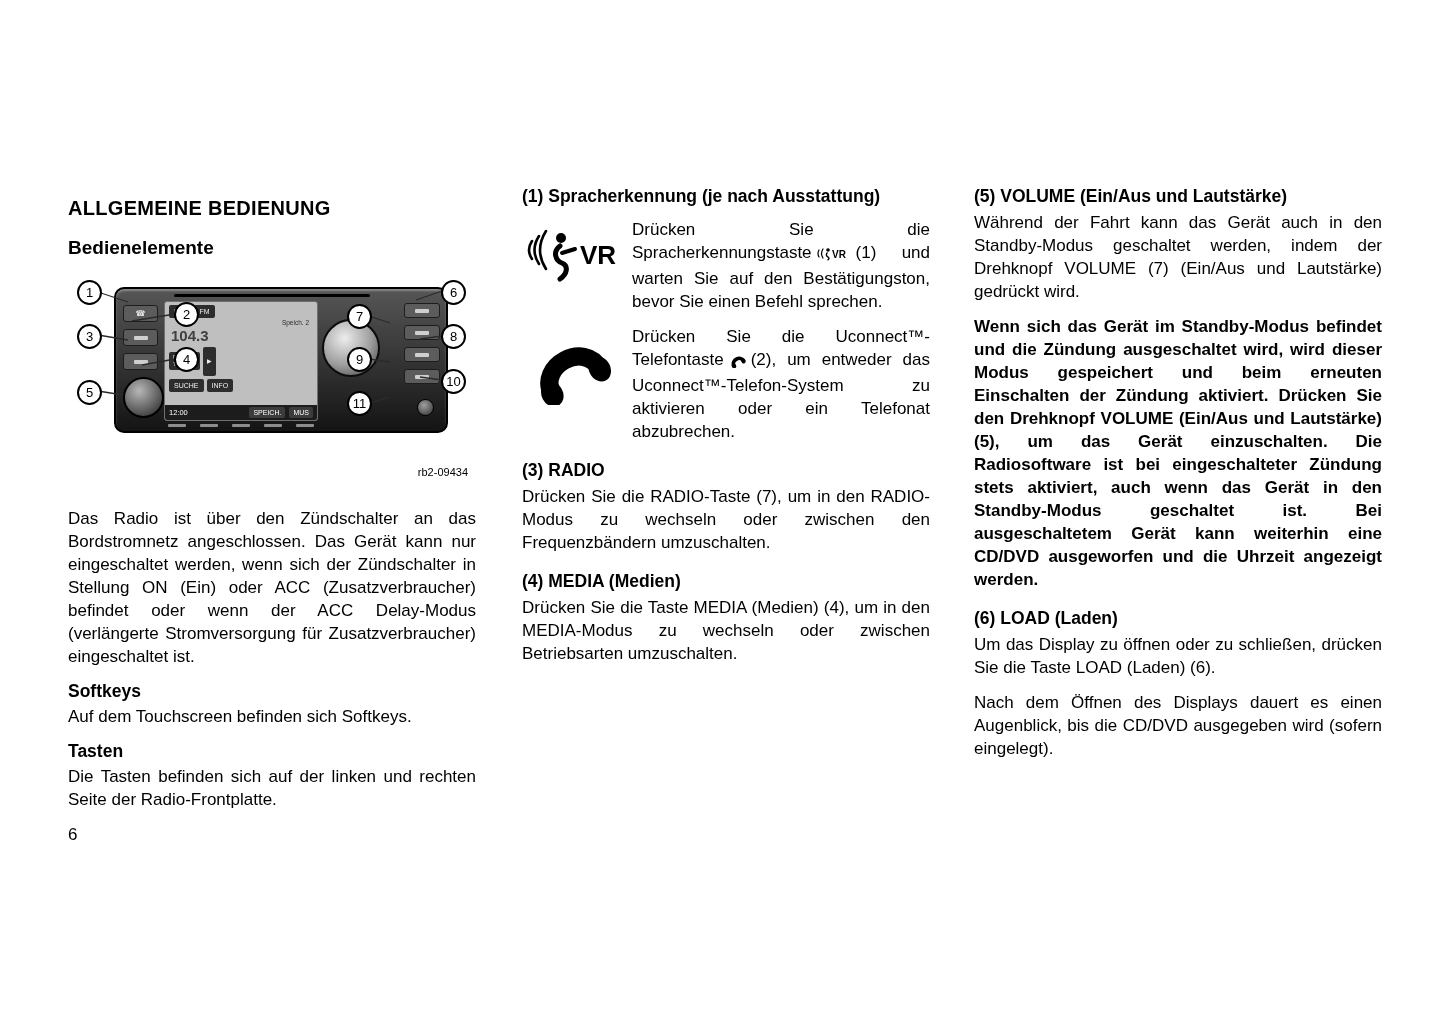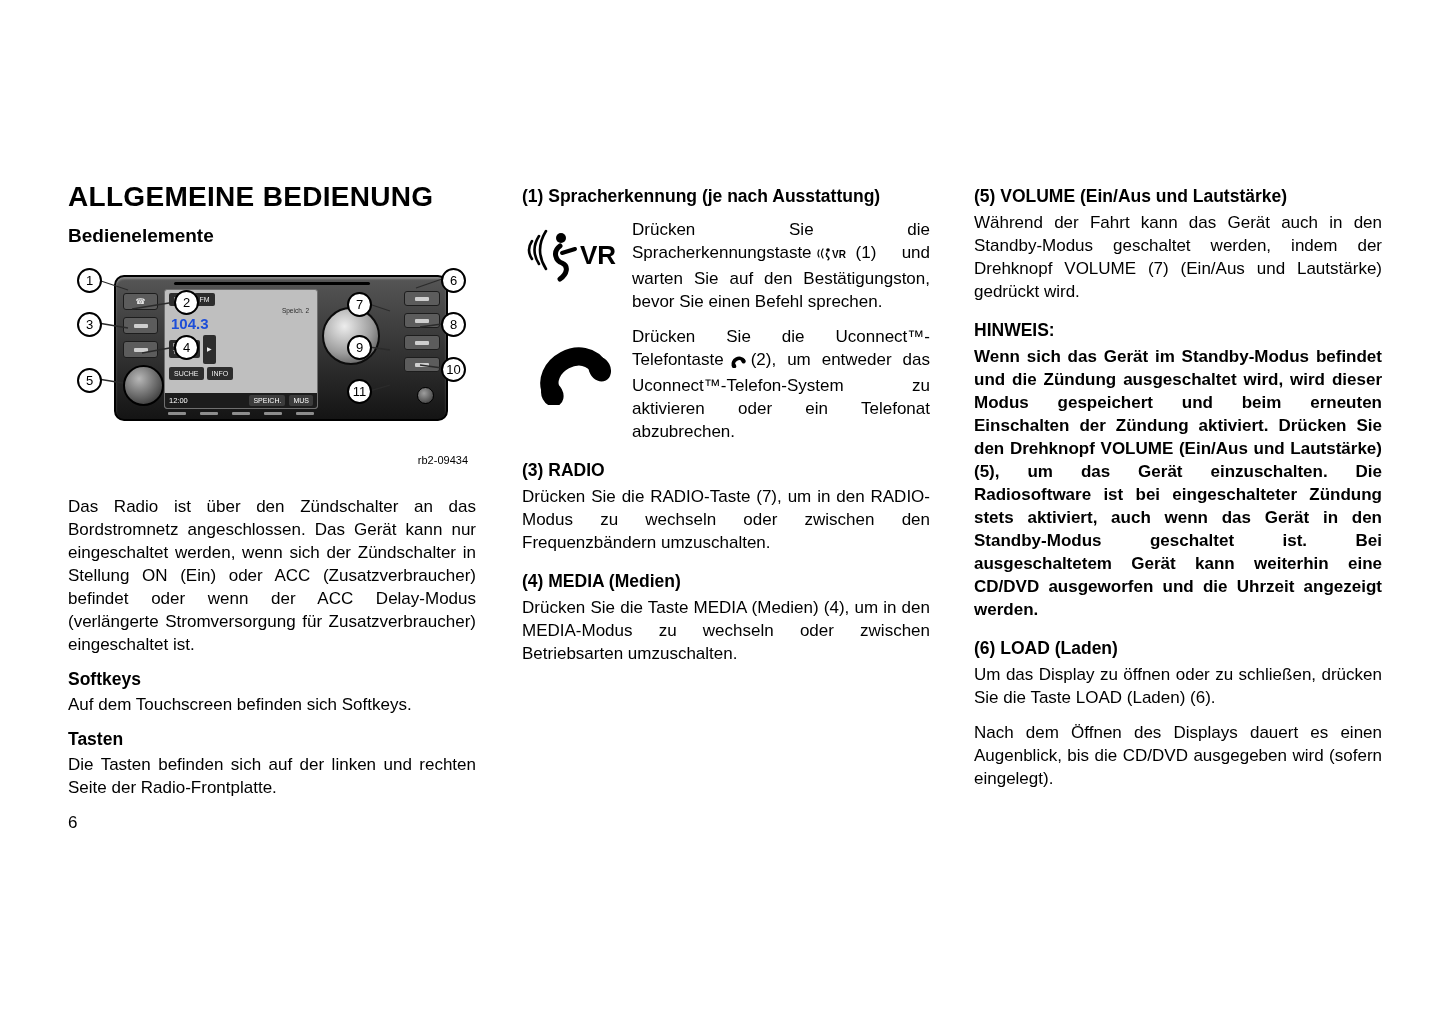--- a/index.html
+++ b/index.html
@@ -2,21 +2,21 @@
 <html lang="de"><head>
 <meta charset="utf-8">
 <style>
   html,body{margin:0;padding:0;background:#fff;}
   body{width:1445px;height:1018px;font-family:"Liberation Sans",sans-serif;color:#000;}
   .page{position:relative;width:1445px;height:1018px;background:#fff;overflow:hidden;}
   .col{position:absolute;top:185px;font-size:17px;line-height:23px;}
   .col1{left:68px;width:408px;}
   .col2{left:522px;width:408px;}
   .col3{left:974px;width:408px;}
-  .h1{font-size:28px;font-weight:bold;margin:0 0 16px;letter-spacing:.3px;}
+  .h1{font-size:20px;font-weight:bold;margin:12px 0 16px;letter-spacing:.3px;}
   .h2{font-size:19px;font-weight:bold;margin:16px 0 6px;}
   .h3{font-size:17.5px;font-weight:bold;margin:16px 0 3px;text-align:left;}
   .col > .h3:first-child{margin-top:0;}
   .col1 .h3{margin:6px 0 2px;}
   p{margin:0 0 12px;text-align:justify;}
   .bold-para{font-weight:bold;}
   .pagenum{margin-top:8px;text-align:left;}
 
   
   .icon-para{display:flex;gap:14px;margin:10px 0 12px;}
@@ -39,21 +39,21 @@
   .lbtn{position:absolute;left:7px;width:33px;height:15px;background:#5c5c5c;border:1px solid #1d1d1d;
         border-radius:3px;color:#e5e5e5;font-size:8px;display:flex;align-items:center;justify-content:center;}
   .lbtn .bar{width:14px;height:4px;background:#cfcfcf;border-radius:1px;}
   .knob-vol{position:absolute;left:7px;top:88px;width:37px;height:37px;border-radius:50%;
             background:radial-gradient(circle at 38% 32%,#b7b7b7,#5d5d5d 60%,#1f1f1f);border:2px solid #000;}
   .screen{position:absolute;left:48px;top:12px;width:152px;height:118px;background:#bfbfbf;
           border:1px solid #6f6f6f;border-radius:3px;overflow:hidden;}
   .scr-row{display:flex;gap:3px;padding:3px 4px 0;align-items:center;}
   .scr-btn{background:#2d2d2d;color:#f0f0f0;font-size:7px;line-height:1;padding:3px 5px;border-radius:2px;}
   .preset{font-size:6.5px;color:#2b2b2b;text-align:right;padding:2px 8px 0;line-height:1;}
-  .freq{font-size:15px;font-weight:bold;color:#1d4ed8;padding:0 6px;line-height:17px;}
+  .freq{font-size:15px;font-weight:bold;color:#404040;padding:0 6px;line-height:17px;}
   .direkt{background:#2d2d2d;color:#f0f0f0;font-size:6px;line-height:7px;padding:2px 4px;border-radius:2px;text-align:left;}
   .play{background:#2d2d2d;color:#f0f0f0;font-size:6px;padding:3px 4px;border-radius:2px;}
   .scr-bottom{position:absolute;bottom:0;left:0;right:0;height:15px;background:#1c1c1c;display:flex;
               align-items:center;gap:4px;padding:0 4px;color:#fff;font-size:7.5px;line-height:1;}
   .sb-btn{background:#3c3c3c;padding:2px 4px;border-radius:2px;font-size:7px;white-space:nowrap;}
   .knob-big{position:absolute;left:206px;top:30px;width:54px;height:54px;border-radius:50%;
             background:radial-gradient(circle at 38% 32%,#ededed,#9c9c9c 55%,#3a3a3a);border:2px solid #0c0c0c;}
   .rbtn{position:absolute;left:288px;width:34px;height:13px;background:#5c5c5c;border:1px solid #1d1d1d;border-radius:3px;
         display:flex;align-items:center;justify-content:center;}
   .rbtn .bar{width:14px;height:4px;background:#cfcfcf;border-radius:1px;}
@@ -230,21 +230,20 @@
     <p>Drücken Sie die RADIO-Taste (7), um in den RADIO-Modus zu wechseln oder zwischen den Frequenzbändern umzuschalten.</p>
 
     <div class="h3">(4) MEDIA (Medien)</div>
     <p>Drücken Sie die Taste MEDIA (Medien) (4), um in den MEDIA-Modus zu wechseln oder zwischen Betriebsarten umzuschalten.</p>
   </div>
 
   <div class="col col3">
     <div class="h3">(5) VOLUME (Ein/Aus und Lautstärke)</div>
     <p>Während der Fahrt kann das Gerät auch in den Standby-Modus geschaltet werden, indem der Drehknopf VOLUME (7) (Ein/Aus und Lautstärke) gedrückt wird.</p>
 
-    <div class="h3">HINWEIS:</div>
     <p class="bold-para">Wenn sich das Gerät im Standby-Modus befindet und die Zündung ausgeschaltet wird, wird dieser Modus gespeichert und beim erneuten Einschalten der Zündung aktiviert. Drücken Sie den Drehknopf VOLUME (Ein/Aus und Lautstärke) (5), um das Gerät einzuschalten. Die Radiosoftware ist bei eingeschalteter Zündung stets aktiviert, auch wenn das Gerät in den Standby-Modus geschaltet ist. Bei ausgeschaltetem Gerät kann weiterhin eine CD/DVD ausgeworfen und die Uhrzeit angezeigt werden.</p>
 
     <div class="h3">(6) LOAD (Laden)</div>
     <p>Um das Display zu öffnen oder zu schließen, drücken Sie die Taste LOAD (Laden) (6).</p>
     <p>Nach dem Öffnen des Displays dauert es einen Augenblick, bis die CD/DVD ausgegeben wird (sofern eingelegt).</p>
   </div>
 
 </div>
 
 </body></html>

